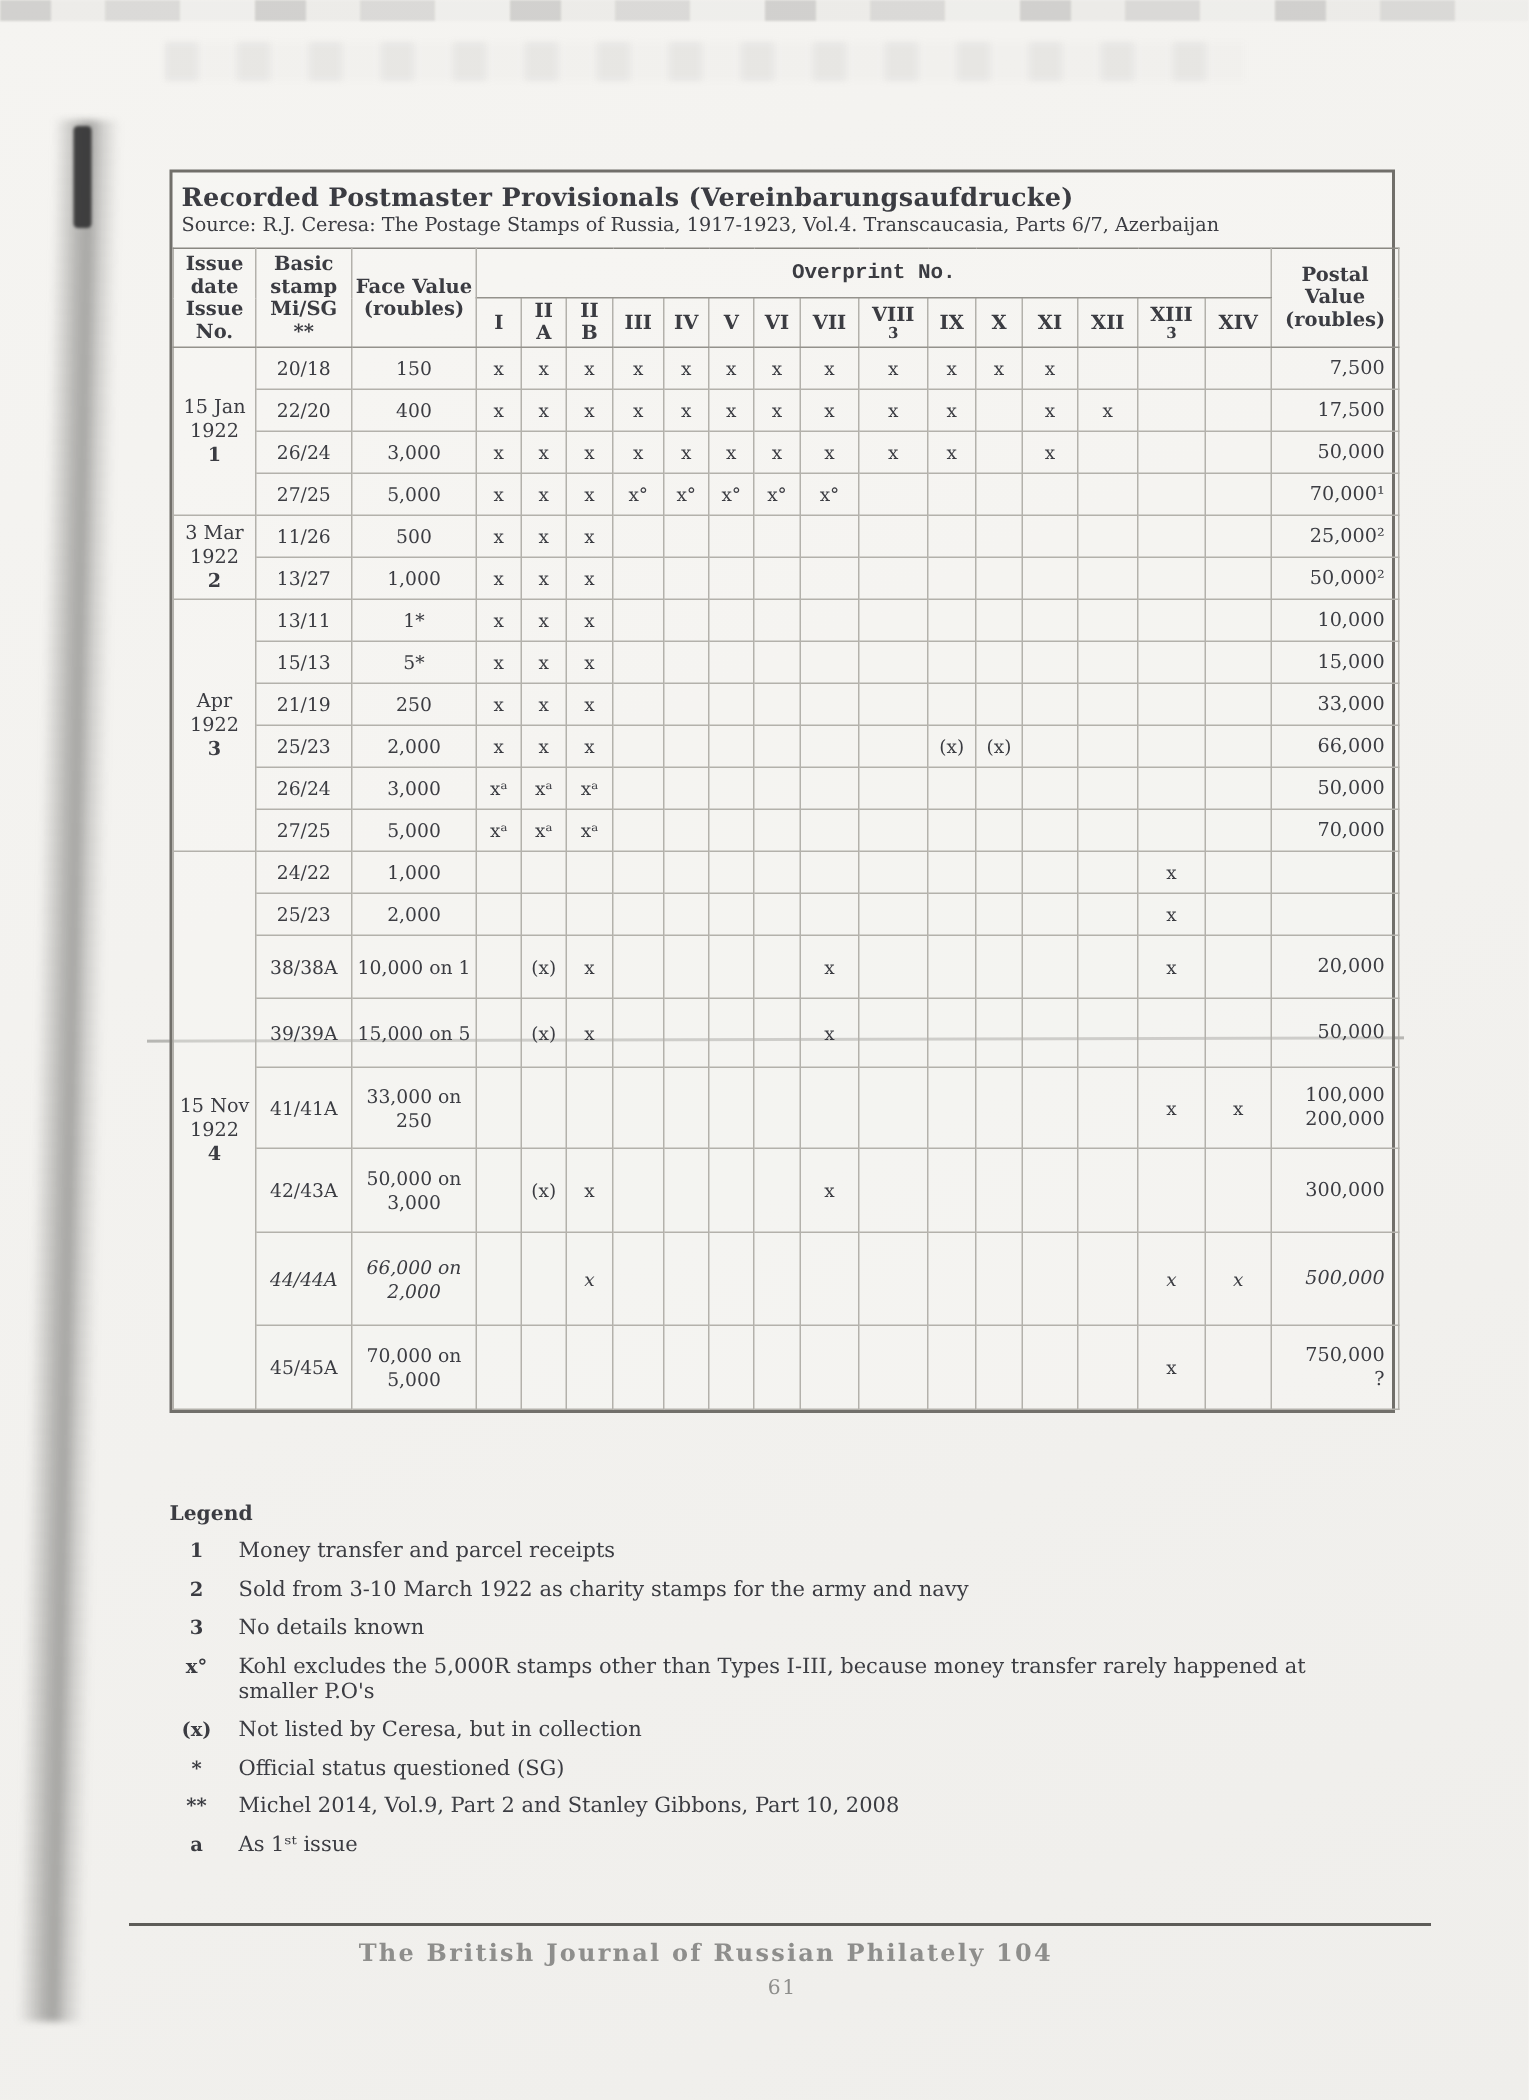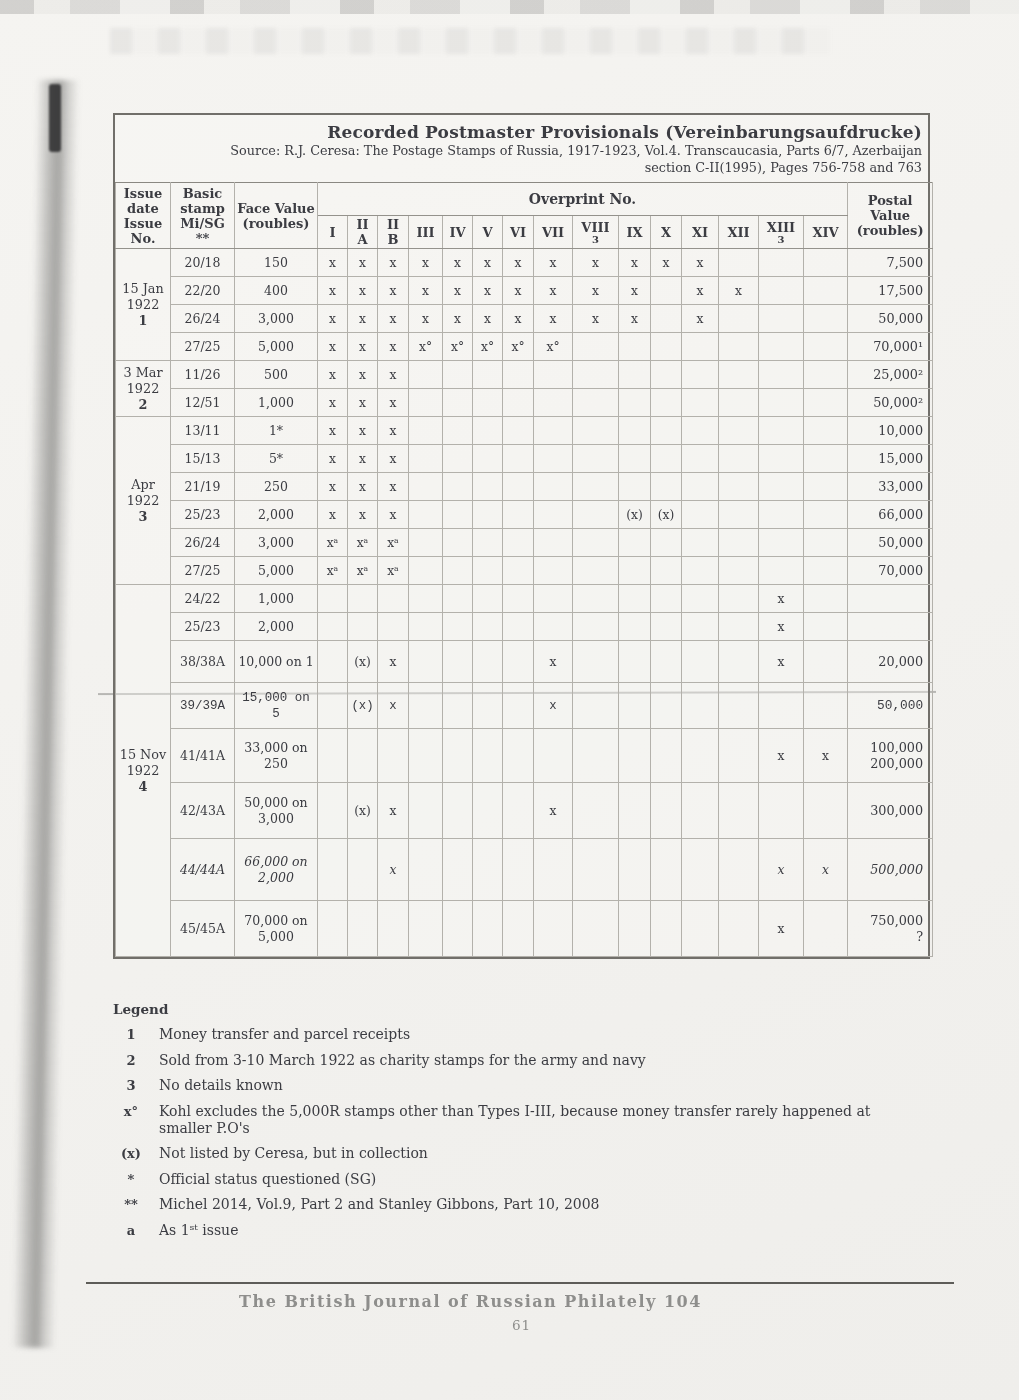--- a/index.html
+++ b/index.html
@@ -52,43 +52,43 @@
     filter: blur(0.5px);
     transform: rotate(-0.15deg);
   }
   
   .table-box {
     position: absolute; left: 113px; top: 113px; width: 817px;
     border: 2px solid #716f6a;
     background: rgba(250,249,246,0.35);
     box-sizing: border-box;
   }
-  .title-block { text-align: right; padding: 7px 6px 4px 6px; }
+  .title-block { text-align: left; padding: 7px 6px 4px 6px; }
   .doc-title { font-size: 17px; font-weight: bold; letter-spacing: 0.2px; }
   .doc-source { font-size: 12.8px; line-height: 17px; }
   table {
     border-collapse: collapse; table-layout: fixed;
     width: 813px; margin-top: 2px;
     font-size: 12.5px;
   }
   th, td {
     border: 1px solid #b3b1ab;
     text-align: center; vertical-align: middle;
     padding: 1px 2px;
     overflow: hidden;
   }
   thead th { border-bottom: 1px solid #94928c; }
   thead tr:first-child th { border-top: 1px solid #8a8882; }
   th { font-weight: bold; font-size: 13px; line-height: 15px; }
-  .h-ovp { height: 30px; font-size: 14px; }
+  .h-ovp { height: 30px; font-size: 14px; font-family: Liberation Mono, monospace; }
   .pre { white-space: pre-line; }
   .col-note { font-size: 10px; font-weight: bold; line-height: 10px; }
   tbody tr { height: 28px; }
   tbody tr:nth-child(15) { height: 42px; padding-left: 44px; }
-  tbody tr:nth-child(16) { height: 46px; font-family: Liberation Mono, monospace; }
+  tbody tr:nth-child(16) { height: 46px; }
   tbody tr:nth-child(17) { height: 54px; }
   tbody tr:nth-child(18) { height: 56px; }
   tbody tr:nth-child(19) { height: 62px; font-style: italic; }
   tbody tr:nth-child(20) { height: 56px; }
   tbody tr.group-start td { border-top: 1px solid #94928c; }
   td.c-issue { font-size: 12.8px; line-height: 16px; }
   td.c-issue .g-no { font-weight: bold; }
   td.c-face, td.c-postal { white-space: pre-line; line-height: 16px; }
   td.c-postal { text-align: right; padding-right: 9px; font-size: 12.8px; }
   td.c-mark { font-size: 12.3px; }
@@ -118,21 +118,20 @@
   <div class="top-band"></div>
   <div class="ghost-band"></div>
   <div class="binding-shadow"></div>
   <div class="binding-dark-tip"></div>
   <div class="crease-line"></div>
 
   <div class="table-box">
     <div class="title-block">
       <div class="doc-title">Recorded Postmaster Provisionals (Vereinbarungsaufdrucke)</div>
       <div class="doc-source">Source: R.J. Ceresa: The Postage Stamps of Russia, 1917-1923, Vol.4. Transcaucasia, Parts 6/7, Azerbaijan</div>
-      <div class="doc-source">section C-II(1995), Pages 756-758 and 763</div>
     </div>
 
     <table>
       <colgroup>
         <col style="width:55px">
           <col style="width:64px">
           <col style="width:83px">
         <col style="width:30px">
           <col style="width:30px">
           <col style="width:31px">
@@ -315,21 +314,21 @@
             <td class="c-mark"></td>
             <td class="c-mark"></td>
             <td class="c-mark"></td>
             <td class="c-mark"></td>
             <td class="c-mark"></td>
             <td class="c-mark"></td>
             <td class="c-mark"></td>
             <td class="c-postal">25,000²</td>
           </tr>
           <tr>
-            <td class="c-stamp">12/51</td>
+            <td class="c-stamp">13/27</td>
             <td class="c-face">1,000</td>
             <td class="c-mark">x</td>
             <td class="c-mark">x</td>
             <td class="c-mark">x</td>
             <td class="c-mark"></td>
             <td class="c-mark"></td>
             <td class="c-mark"></td>
             <td class="c-mark"></td>
             <td class="c-mark"></td>
             <td class="c-mark"></td>

